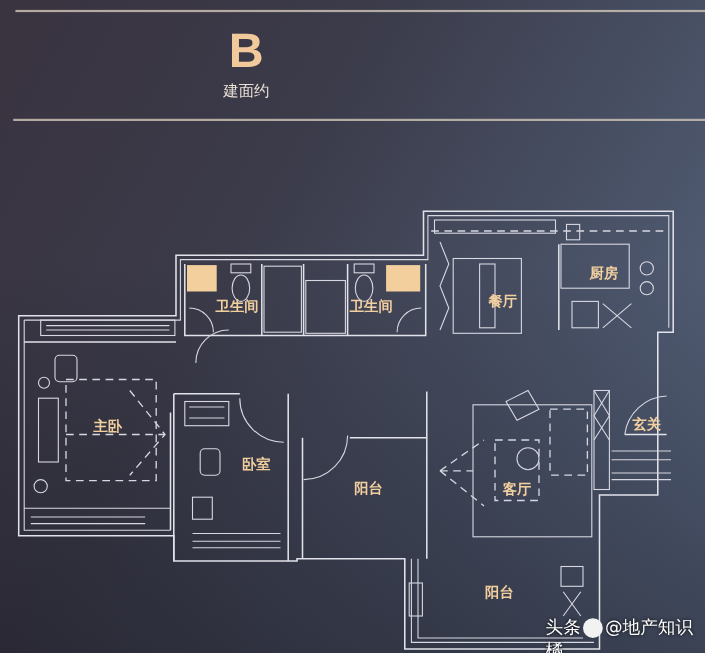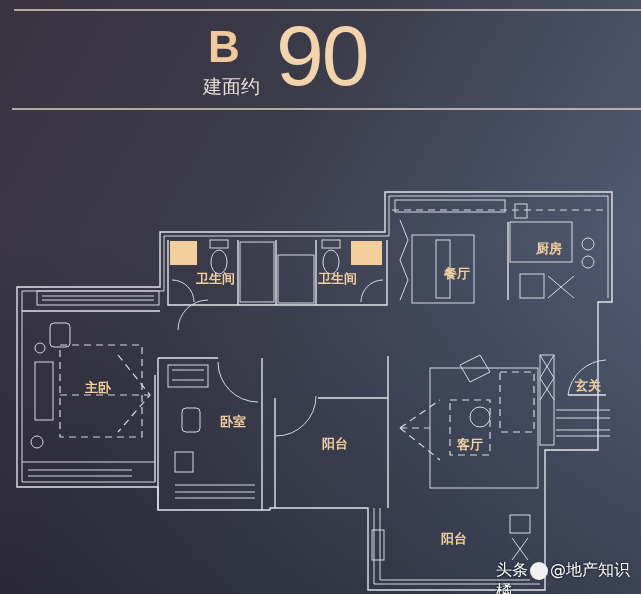--- a/index.html
+++ b/index.html
@@ -9,21 +9,21 @@
       font-family: "DejaVu Sans", sans-serif;
     }
     .shade {
       position: absolute; inset: 0;
       background: linear-gradient(180deg, rgba(0,0,0,0) 40%, rgba(20,18,26,0.45) 100%);
       pointer-events: none;
     }
     .hline { position: absolute; height: 2px; background: #c9bfb3; opacity: 0.85; }
     .title-wrap { position: absolute; left: 0; top: 0; width: 641px; height: 110px; }
     .unit-letter { position: absolute; left: 208px; top: 22px; font-size: 44px; color: #f2c99a; font-weight: bold; font-family: "Liberation Sans", sans-serif; }
-    .area-label { position: absolute; left: 203px; top: 74px; font-size: 19px; color: #e8dfd6; }
+    .area-label { position: absolute; left: 203px; top: 74px; font-size: 14px; color: #e8dfd6; }
     .area-value { position: absolute; left: 276px; top: 12px; font-size: 86px; color: #f3d3ac; font-family: "Liberation Sans", sans-serif; letter-spacing: -2px; line-height: 1; }
     .area-unit { position: absolute; left: 392px; top: 48px; font-size: 44px; color: #f3d3ac; font-family: "Liberation Sans", sans-serif; }
     .area-unit sup { font-size: 20px; position: relative; top: -8px; }
     svg.plan { position: absolute; left: 0; top: 0; }
     .wall { stroke: #e2e2ea; stroke-width: 1.4; fill: none; }
     .thin { stroke: #d8d8e2; stroke-width: 1; fill: none; }
     .dash { stroke: #d8d8e2; stroke-width: 1.2; fill: none; stroke-dasharray: 7 5; }
     .fill-tile { fill: #f3cf9d; }
     .room-label { fill: #f2cf9f; font-size: 13px; font-family: "DejaVu Sans", sans-serif; font-weight: bold; }
     .watermark { position: absolute; left: 496px; top: 560px; color: #ffffff; font-size: 16px; text-shadow: 0 0 3px #000; }
@@ -33,21 +33,20 @@
 <body>
 
 <div class="shade"></div>
 
 <div class="hline" style="left:14px; top:9px; width:627px;"></div>
 <div class="hline" style="left:12px; top:108px; width:629px;"></div>
 
 <div class="title-wrap">
   <div class="unit-letter">B</div>
   <div class="area-label">建面约</div>
-  <div class="area-value">90</div>
 </div>
 
 <svg class="plan" width="641" height="594" viewBox="0 0 641 594">
 
   <g>
     <path class="wall" d="M17 287 L160 287 L160 232 L385 232 L385 192 L612 192 L612 302 L598 302 L598 450 L545 450 L545 590 L368 590 L368 508 L270 508 L270 510 L158 510 L158 487 L17 487 Z"></path>
     <path class="thin" d="M22 291 L164 291 L164 236 L389 236 L389 196 L608 196 L608 298"></path>
     <path class="thin" d="M22 291 L22 482 L155 482"></path>
   </g>
 

